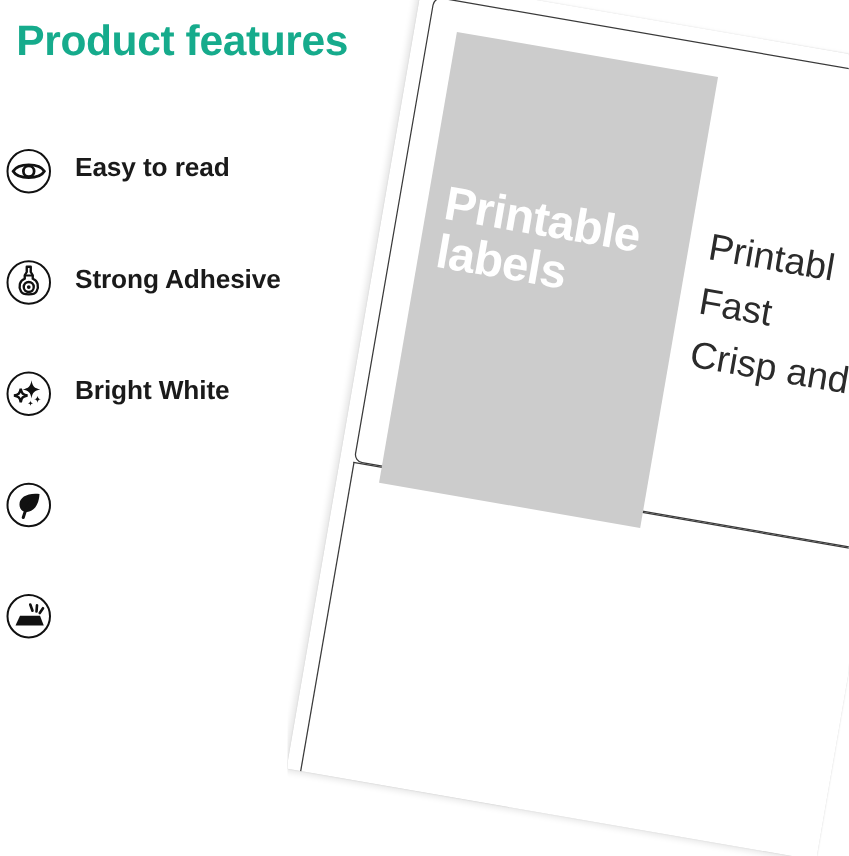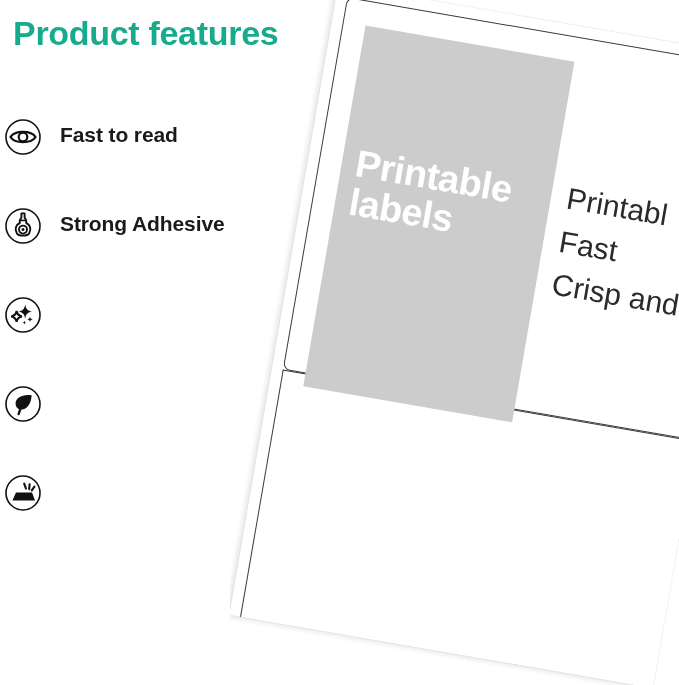--- a/index.html
+++ b/index.html
@@ -208,21 +208,21 @@
   <div id="feature-list">
 
     <div class="feature-row">
       <span class="feature-icon">
         <svg width="38" height="38" viewBox="0 0 38 38">
           <circle cx="19" cy="19" r="17" fill="none" stroke="#111111" stroke-width="1.6"></circle>
           <path d="M6.5 19 C 10.5 12.2, 27.5 12.2, 31.5 19 C 27.5 25.8, 10.5 25.8, 6.5 19 Z" fill="none" stroke="#111111" stroke-width="2.2"></path>
           <circle cx="19" cy="19" r="4.3" fill="none" stroke="#111111" stroke-width="2.2"></circle>
         </svg>
       </span>
-      <span class="feature-label">Fast to read</span>
+      <span class="feature-label">Easy to read</span>
     </div>
 
     <div class="feature-row">
       <span class="feature-icon">
         <svg width="38" height="38" viewBox="0 0 38 38">
           <circle cx="19" cy="19" r="17" fill="none" stroke="#111111" stroke-width="1.6"></circle>
           <path d="M17.4 6.4 L20.6 6.4 L20.6 10.6 L22.2 13.2 L22.2 16.0
                    C26.4 17.6, 27.4 22.2, 25.2 26.2
                    C23.6 29.3, 14.4 29.3, 12.8 26.2
                    C10.6 22.2, 11.6 17.6, 15.8 16.0
@@ -242,20 +242,21 @@
           <path d="M21.2 8.2 C21.9 13.0, 23.6 14.7, 28.2 15.5 C23.6 16.3, 21.9 18.0, 21.2 22.8
                    C20.5 18.0, 18.8 16.3, 14.2 15.5 C18.8 14.7, 20.5 13.0, 21.2 8.2 Z" fill="#111111"></path>
           <path d="M12.6 15.0 C13.2 18.6, 14.4 19.8, 18.0 20.4 C14.4 21.0, 13.2 22.2, 12.6 25.8
                    C12.0 22.2, 10.8 21.0, 7.2 20.4 C10.8 19.8, 12.0 18.6, 12.6 15.0 Z" fill="none" stroke="#111111" stroke-width="2"></path>
           <path d="M26.0 20.6 C26.3 22.5, 26.9 23.1, 28.8 23.4 C26.9 23.7, 26.3 24.3, 26.0 26.2
                    C25.7 24.3, 25.1 23.7, 23.2 23.4 C25.1 23.1, 25.7 22.5, 26.0 20.6 Z" fill="#111111"></path>
           <path d="M20.4 24.4 C20.6 25.9, 21.1 26.4, 22.6 26.6 C21.1 26.8, 20.6 27.3, 20.4 28.8
                    C20.2 27.3, 19.7 26.8, 18.2 26.6 C19.7 26.4, 20.2 25.9, 20.4 24.4 Z" fill="#111111"></path>
         </svg>
       </span>
+      <span class="feature-label">Bright White</span>
     </div>
 
     <div class="feature-row">
       <span class="feature-icon">
         <svg width="38" height="38" viewBox="0 0 38 38">
           <circle cx="19" cy="19" r="17" fill="none" stroke="#111111" stroke-width="1.6"></circle>
           <path d="M27.6 10.2 C18.4 9.0, 11.2 12.6, 11.6 19.0 C11.8 22.6, 14.4 24.8, 17.6 24.6
                    C23.0 24.2, 27.2 19.0, 27.6 10.2 Z" fill="#111111"></path>
           <path d="M25.4 12.0 C19.6 16.6, 16.4 22.2, 14.6 29.0" fill="none" stroke="#111111" stroke-width="2.4" stroke-linecap="round"></path>
         </svg>

